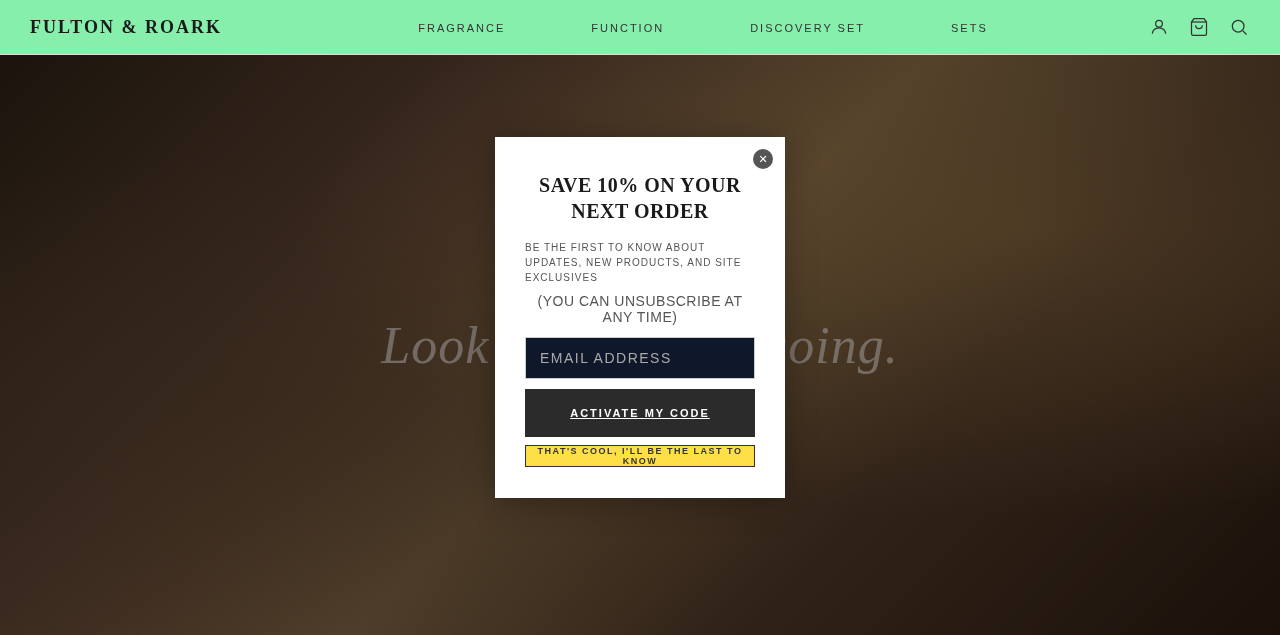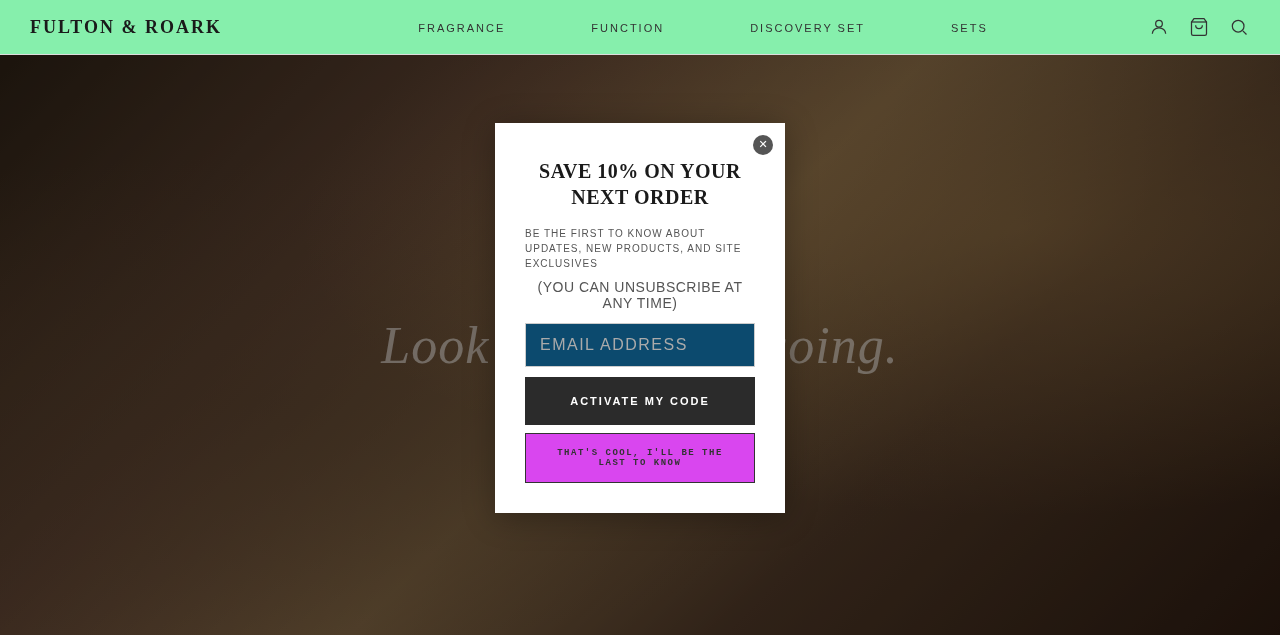--- a/index.html
+++ b/index.html
@@ -171,56 +171,56 @@
       text-align: center;
       letter-spacing: 0.5px;
       margin-bottom: 12px;
     }
 
     .modal-input {
       width: 100%;
       padding: 12px 14px;
       border: 1px solid #ccc;
       font-family: Arial, sans-serif;
-      font-size: 16px;
+      font-size: 14px;
       letter-spacing: 1.5px;
       text-transform: uppercase;
       color: #999;
       outline: none;
       margin-bottom: 10px;
-      background: #0c4a6e;
+      background: #0f172a;
     }
 
     .modal-input::placeholder {
       color: #aaa;
       letter-spacing: 1.5px;
     }
 
     .btn-activate {
       width: 100%;
       padding: 18px;
       background: #2b2b2b;
       color: #fff;
       border: none;
       font-family: Arial, sans-serif;
       font-size: 11px;
       letter-spacing: 2px;
       text-transform: uppercase;
       cursor: pointer;
       margin-bottom: 8px;
       font-weight: 600;
+      text-decoration: underline;
     }
 
     .btn-decline {
       width: 100%;
-      padding: 14px;
-      background: #d946ef;
+      background: #fde047;
       color: #333;
       border: 1.5px solid #333;
-      font-family: Liberation Mono, monospace;
+      font-family: Liberation Sans, sans-serif;
       font-size: 9px;
       letter-spacing: 1.5px;
       text-transform: uppercase;
       cursor: pointer;
       font-weight: 600;
     }
   </style>
 </head>
 <body>
 

